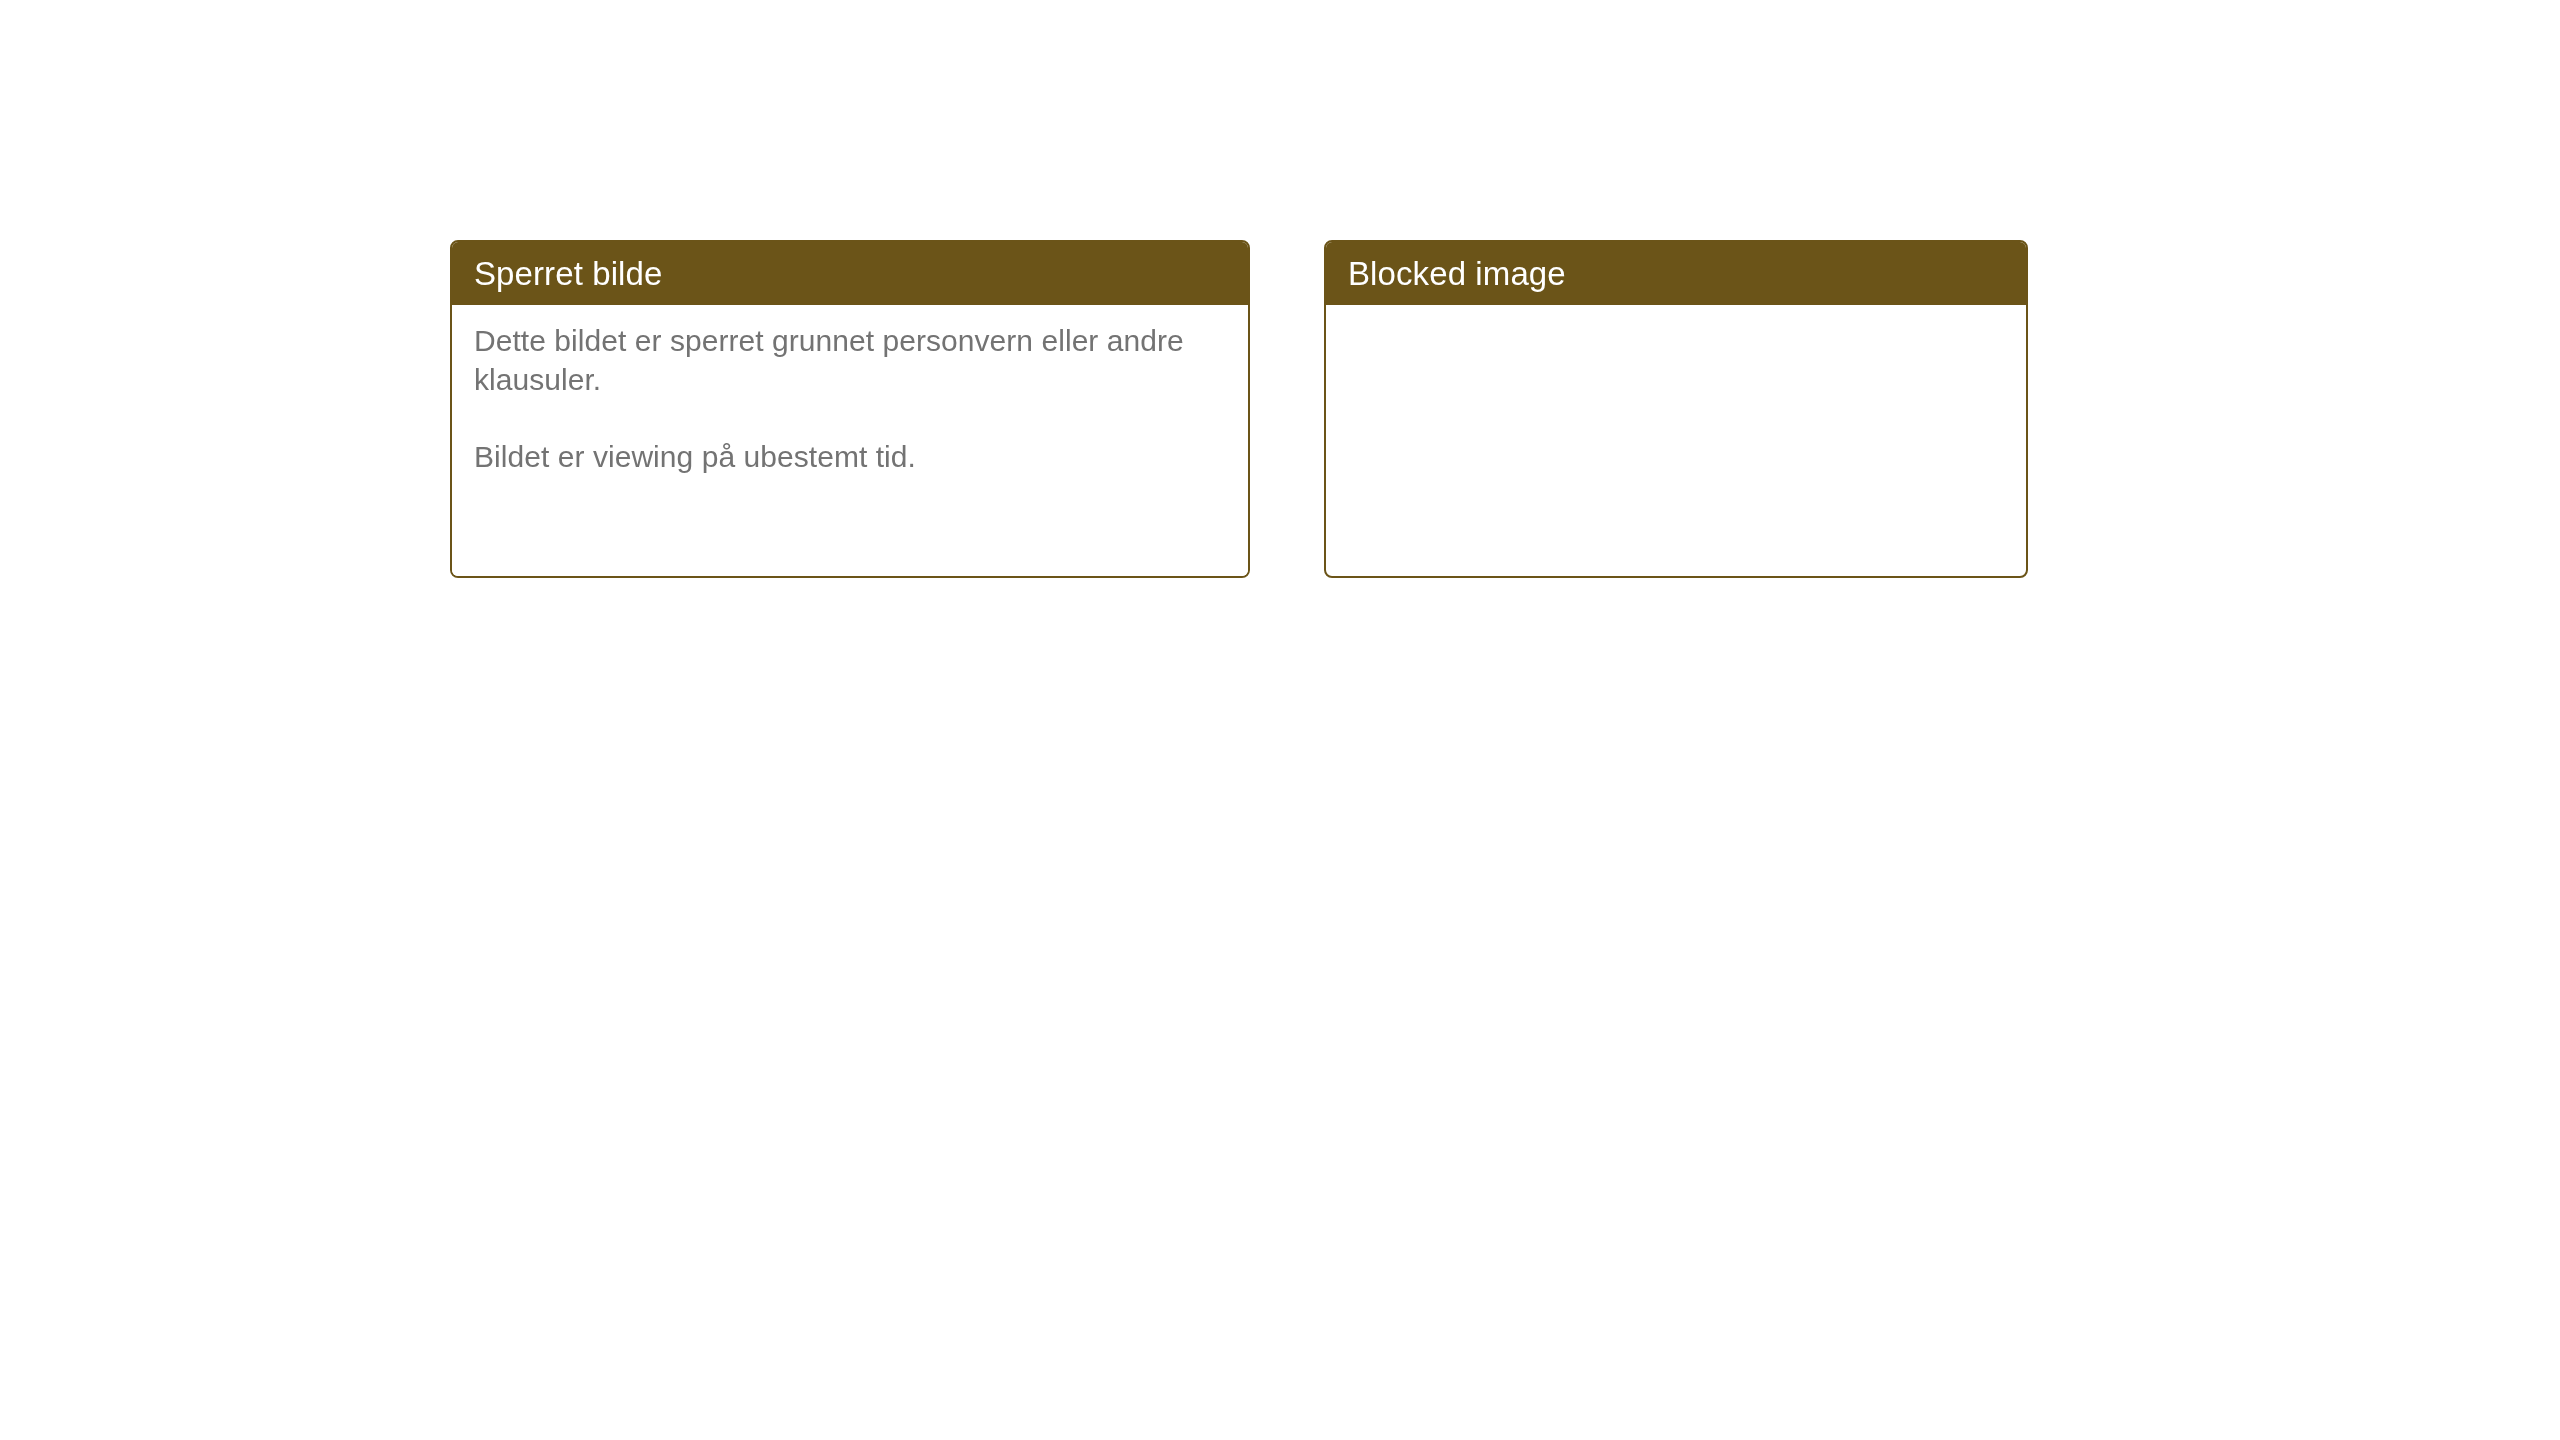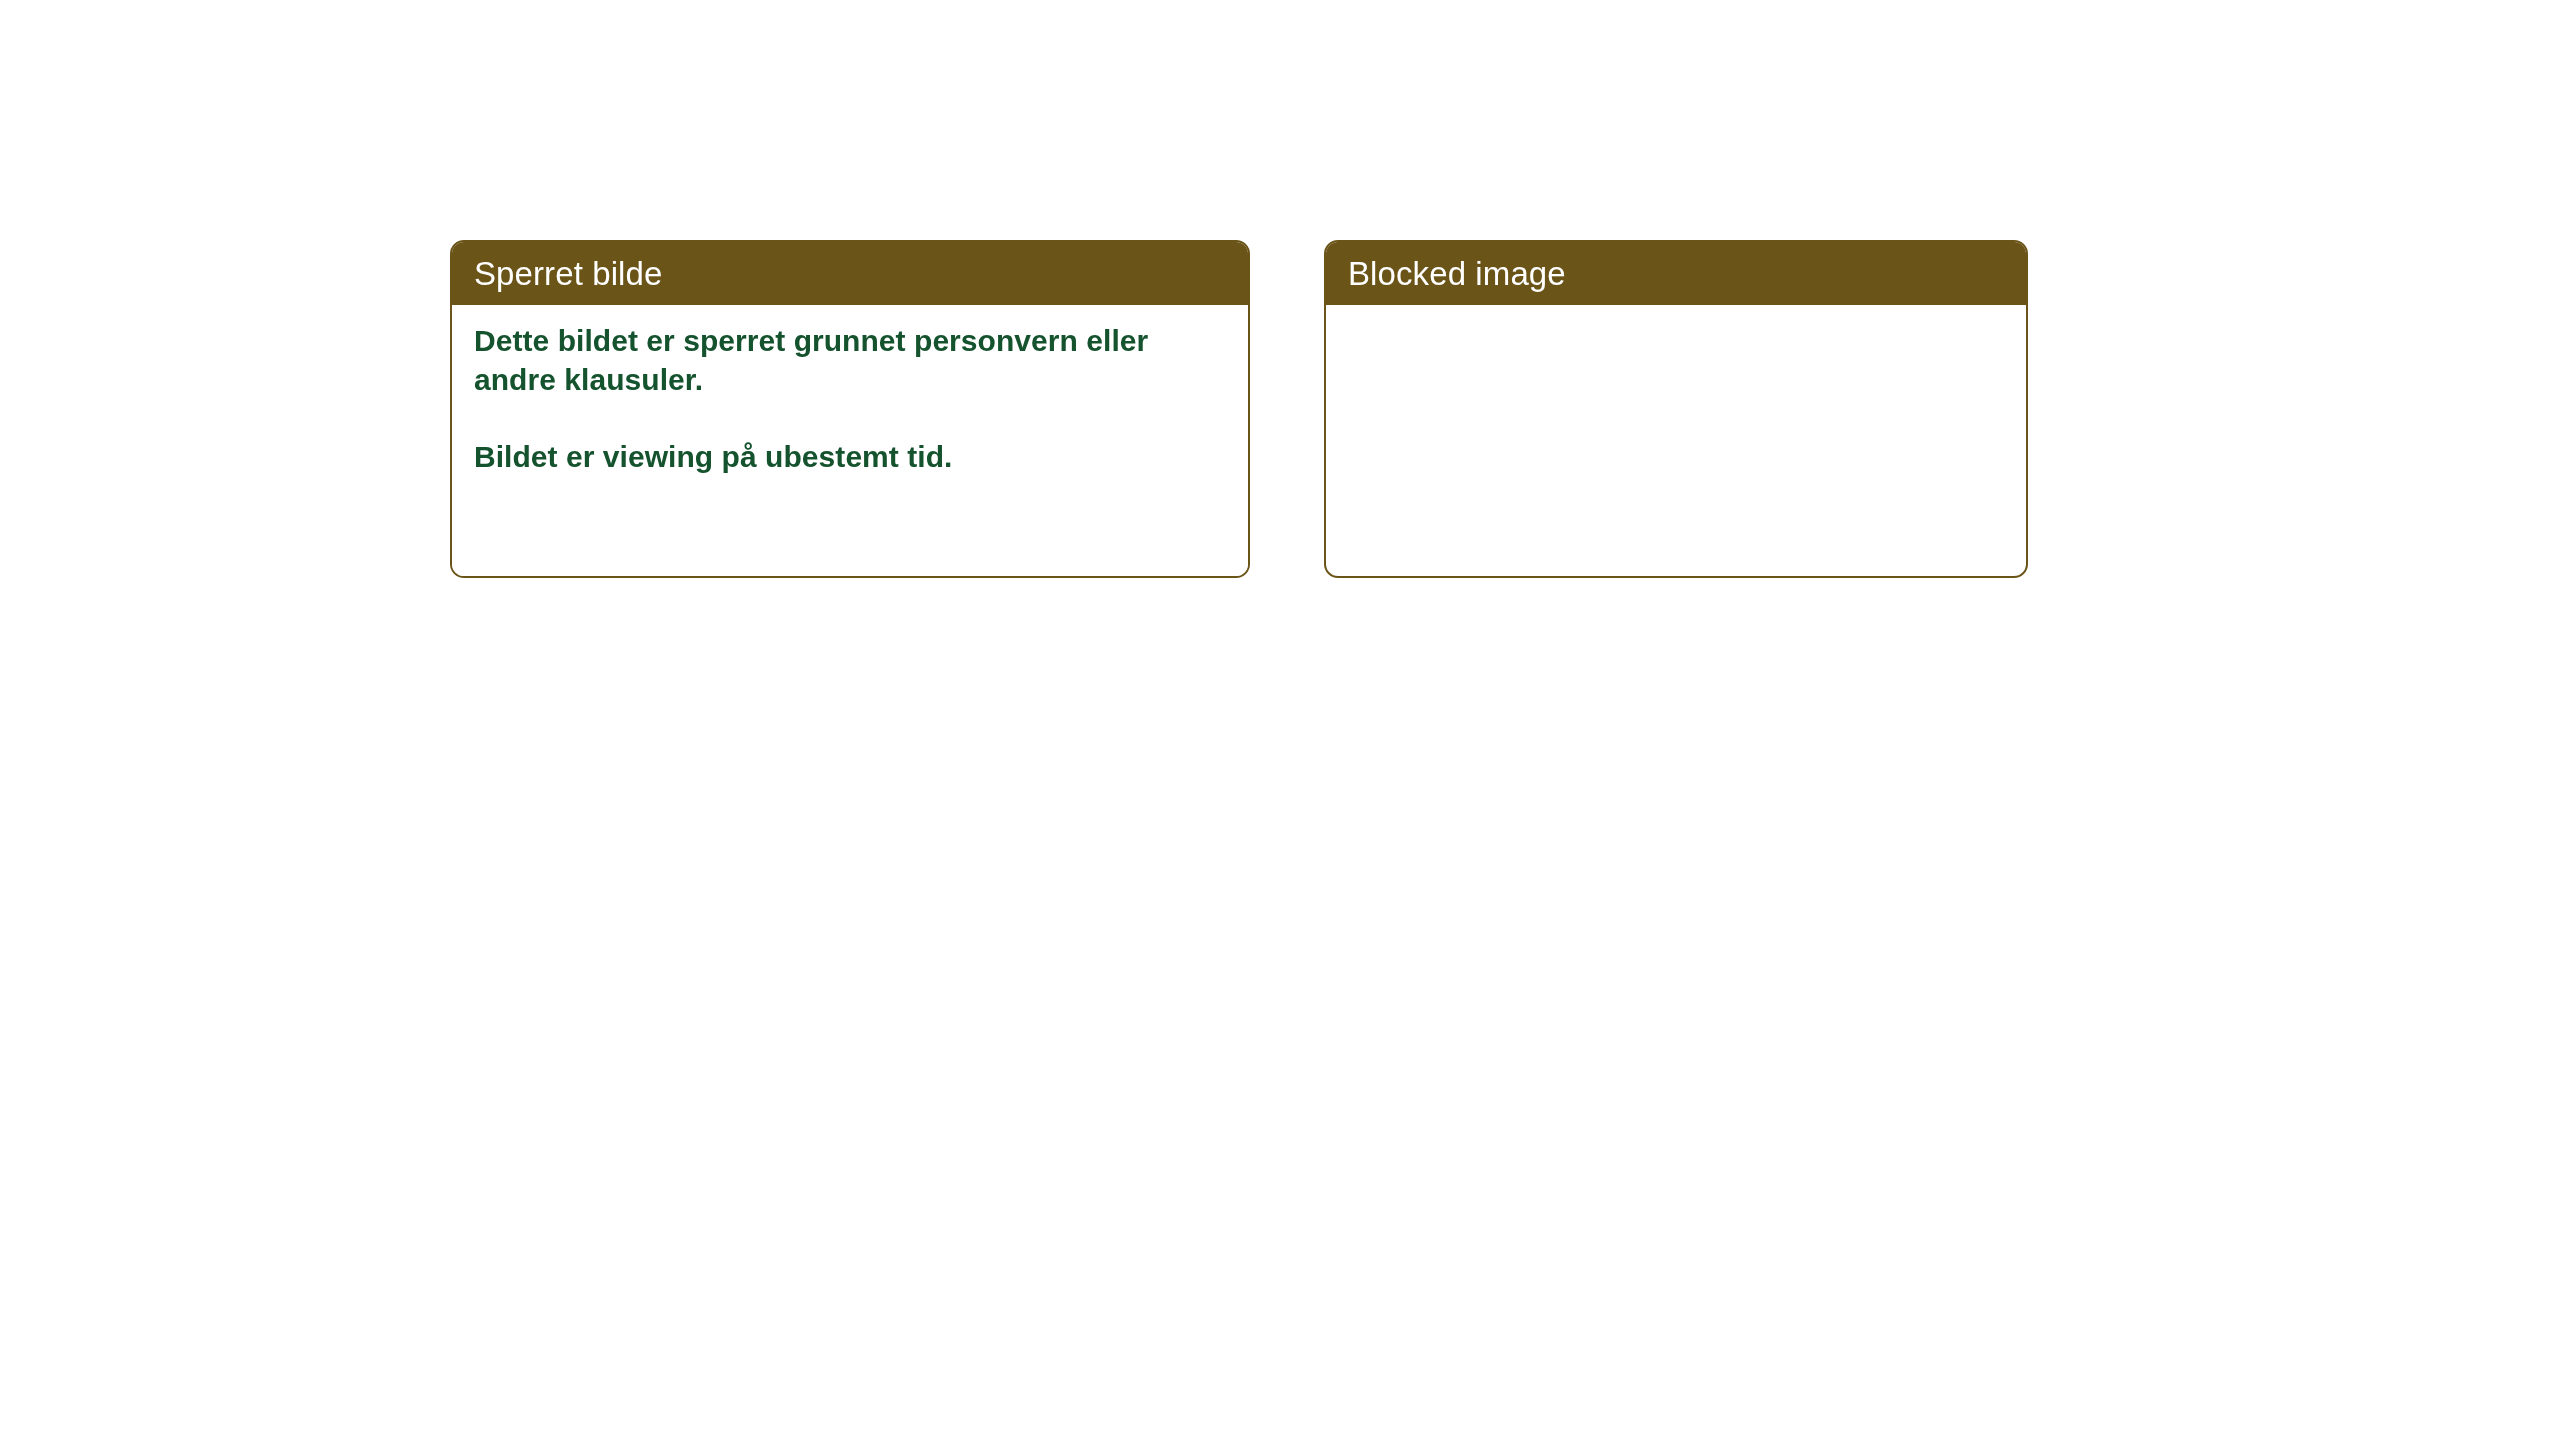--- a/index.html
+++ b/index.html
@@ -21,21 +21,21 @@
     background: #ffffff;
   }
 
   .notice-card {
     position: absolute;
     top: 240px;
     height: 338px;
     box-sizing: border-box;
     background: #ffffff;
     border: 2px solid #6b5418;
-    border-radius: 14px;
+    border-radius: 8px;
     overflow: hidden;
     display: flex;
     flex-direction: column;
   }
 
   #card-no  { left: 450px;  width: 800px; }
   #card-en  { left: 1324px; width: 704px; }
 
   .card-header {
     background: #6b5418;
@@ -57,23 +57,23 @@
   }
 
   .card-body {
     flex: 1 1 auto;
     padding: 16px 26px 18px 22px;
     box-sizing: border-box;
     background: #ffffff;
   }
 
   .body-para {
-    color: #14532d;
+    color: #737373;
     font-size: 30px;
-    font-weight: 700;
+    font-weight: 400;
     line-height: 1.30;
     margin: 0;
     letter-spacing: 0.05px;
   }
 
   .body-para + .body-para {
     margin-top: 38px;
   }
 </style>
 </head>

